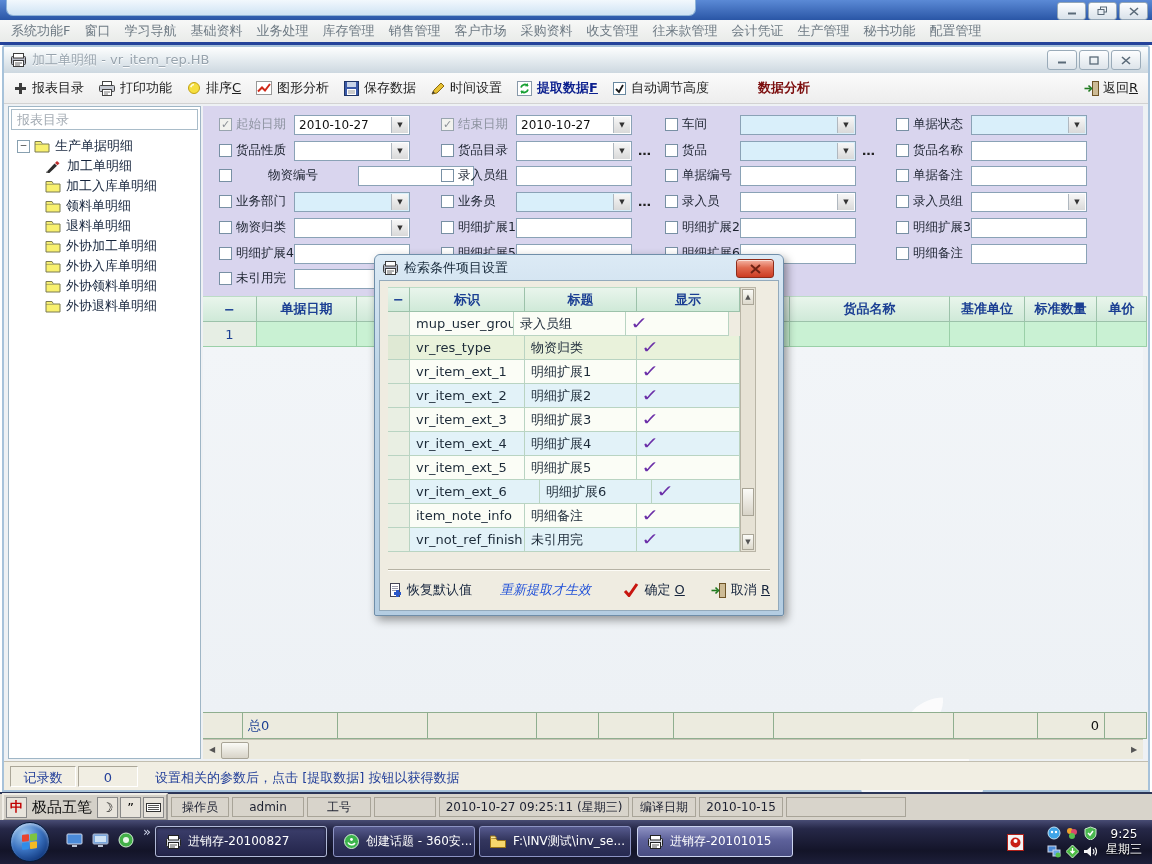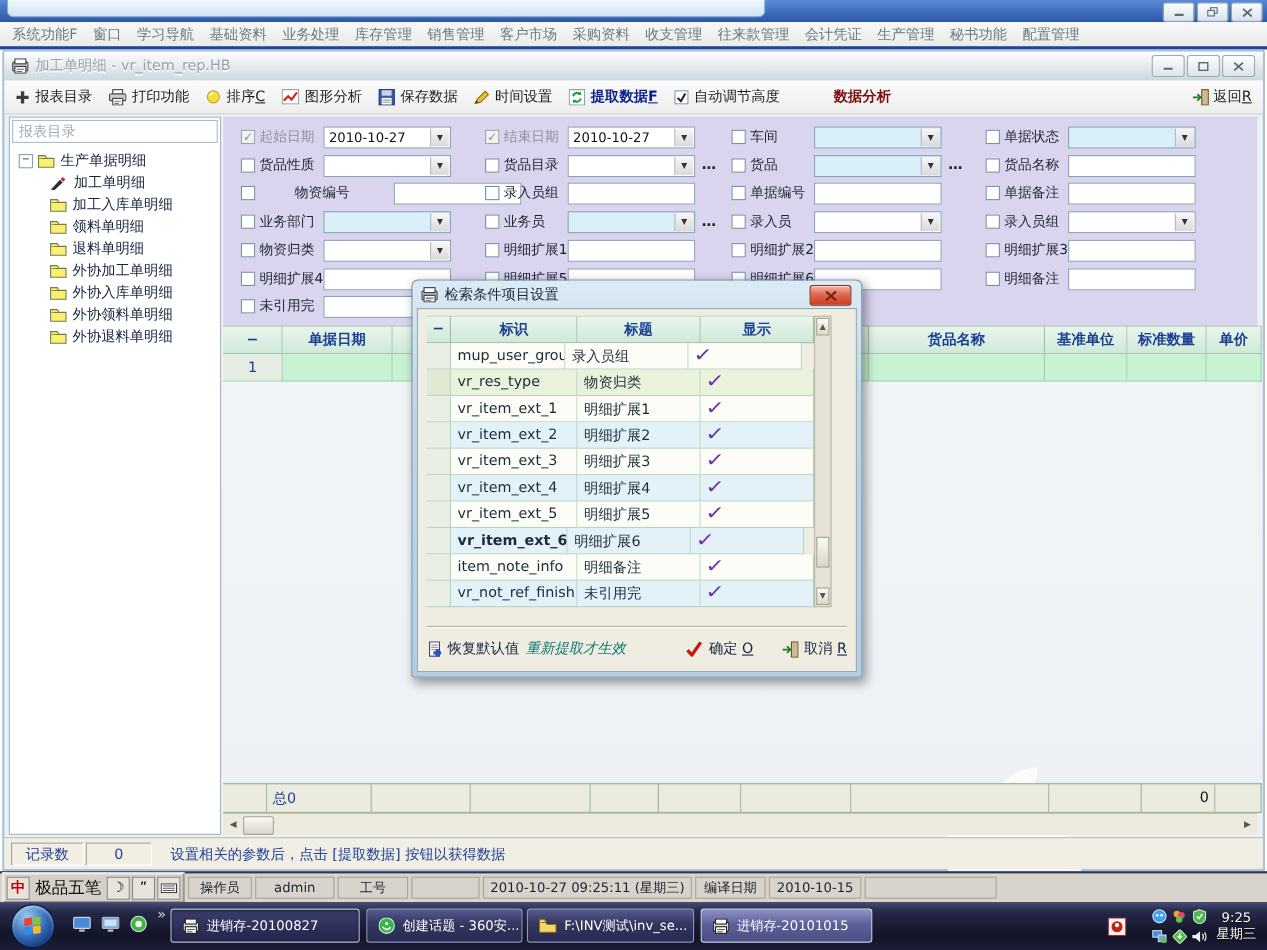--- a/index.html
+++ b/index.html
@@ -107,21 +107,21 @@
   .dt-row.green .dt-cell.sel{background:#dfe9d4;}
   .check{color:#6b2fa8;font-weight:bold;font-size:17px;line-height:17px;transform:scaleX(1.25);}
   .dlg-scroll{position:absolute;width:16px;background:#e6e2d5;border:1px solid #b9b5a6;box-sizing:border-box;}
   .dlg-scroll .up,.dlg-scroll .down{position:absolute;left:1px;right:1px;height:14px;font-size:7px;color:#555;
     display:flex;align-items:center;justify-content:center;background:linear-gradient(#fbfbf7,#ddd9cc);border:1px solid #aaa698;}
   .dlg-scroll .down{bottom:1px;}
   .dlg-scroll .thumb{position:absolute;left:1px;right:1px;height:26px;background:linear-gradient(#fbfbf7,#d8d4c8);border:1px solid #a8a496;}
   .dlg-sep{position:absolute;left:8px;right:8px;border-top:1px solid #b6b2a4;border-bottom:1px solid #fdfcf7;}
   .dlg-buttons{position:absolute;left:8px;right:8px;display:flex;align-items:center;}
   .dlg-btn{display:flex;align-items:center;gap:5px;color:#15243c;font-size:13px;white-space:nowrap;}
-  .dlg-hint{color:#0f766e;font-style:italic;margin-left:6px;font-size:13px;}
+  .dlg-hint{color:#1d4ed8;font-style:italic;margin-left:28px;font-size:13px;}
   
   .os-statusbar{position:absolute;left:0;top:792px;width:1152px;height:28px;background:#d8d4cb;
     border-top:2px solid #2c3658;display:flex;align-items:center;box-sizing:border-box;padding-left:2px;}
   .ime{display:flex;align-items:center;height:24px;background:#d4d0c8;border:2px outset #f0ede6;padding:0 2px;gap:2px;}
   .ime-btn{height:19px;min-width:19px;border:1px solid #888;background:#e8e4dc;display:flex;align-items:center;
     justify-content:center;font-size:13px;}
   .ime-cn{color:#c00000;font-weight:bold;font-family:"DejaVu Serif","Liberation Serif",serif;}
   .ime-name{font-size:15px;color:#111;padding:0 3px;font-family:"DejaVu Serif","Liberation Serif",serif;}
   .os-cell{height:20px;line-height:18px;border:1px solid #a8a498;background:#d8d4cb;color:#1c2030;font-size:12px;
     text-align:center;box-sizing:border-box;margin-left:3px;white-space:nowrap;overflow:hidden;}
@@ -695,21 +695,21 @@
           <div class="dt-row white">
             <div class="dt-cell sel" style="width: 22px;"></div>
             <div class="dt-cell" style="width: 115px;">vr_item_ext_5</div>
             <div class="dt-cell" style="width: 112px;">明细扩展5</div>
             <div class="dt-cell" style="width: 103px;">
               <span class="check">✓</span>
             </div>
           </div>
           <div class="dt-row blue">
             <div class="dt-cell sel" style="width: 22px;"></div>
-            <div class="dt-cell" style="width: 106px; font-weight: bold;">vr_item_ext_6</div>
+            <div class="dt-cell" style="width: 130px;">vr_item_ext_6</div>
             <div class="dt-cell" style="width: 112px;">明细扩展6</div>
             <div class="dt-cell" style="width: 103px;">
               <span class="check">✓</span>
             </div>
           </div>
           <div class="dt-row white">
             <div class="dt-cell sel" style="width: 22px;"></div>
             <div class="dt-cell" style="width: 115px;">item_note_info</div>
             <div class="dt-cell" style="width: 112px;">明细备注</div>
             <div class="dt-cell" style="width: 103px;">

